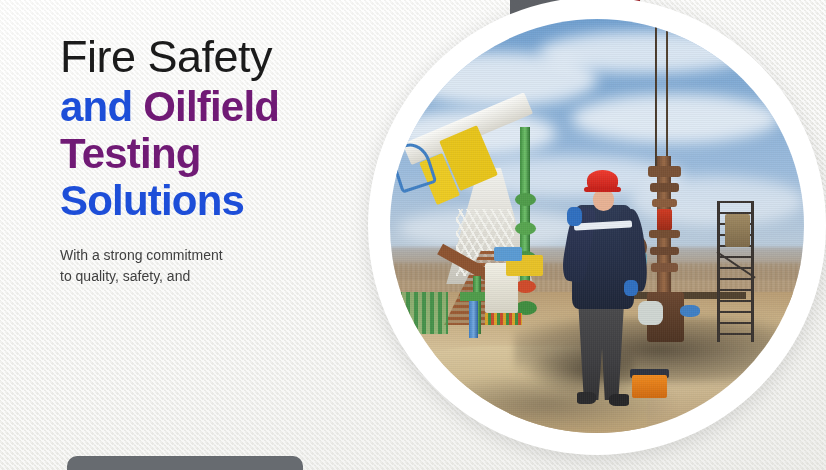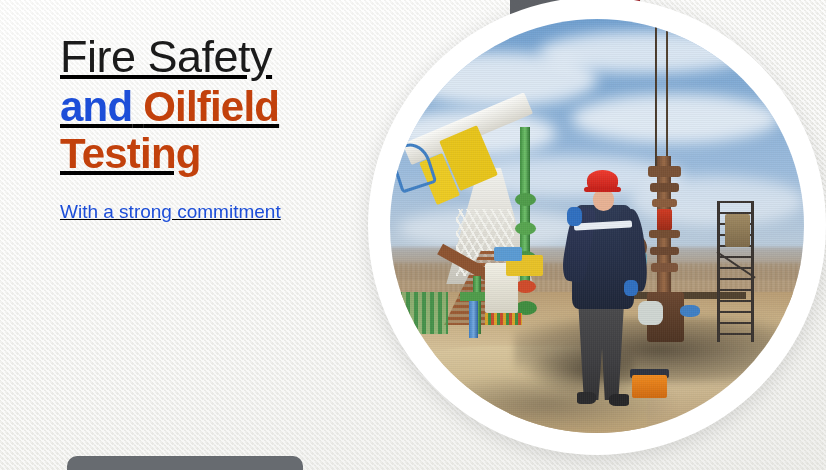--- a/index.html
+++ b/index.html
@@ -25,40 +25,40 @@
     background:linear-gradient(160deg, rgba(255,255,255,.55) 0%, rgba(236,236,232,.25) 55%, rgba(224,224,219,.5) 100%);
   }
 
   
   .stripe { position:absolute; top:0; height:22px; }
   .stripe-gray { left:510px; width:56px; background:#5e6166; }
   .stripe-red  { left:583px; width:57px; background:#9d1c22; }
 
   
   .text-col {
-    position:absolute; left:60px; top:34px; width:310px; z-index:6;text-decoration:underline;
+    position:absolute; left:60px; top:34px; width:310px; z-index:6;
   }
   .headline { line-height:1.0; }
   .hl-line { display:block; white-space:nowrap; }
   .hl-1 {
     font-size:45px; font-weight:400; color:#1b1b1b;
     letter-spacing:-0.5px; margin-bottom:7px;
   }
   .hl-2, .hl-3, .hl-4 {
     font-size:42px; font-weight:700; letter-spacing:-0.8px;
   }
   .hl-2 { margin-bottom:5px; }
   .hl-3 { margin-bottom:5px; }
   .dark { color:#1d4ed8; }
-  .red  { color:#c2410c; }
+  .red  { color:#701a75; }
 
   .body-copy {
     margin-top:23px;
-    font-size:19px; line-height:1.48;
-    color:#1d4ed8; font-weight:400;
+    font-size:14px; line-height:1.48;
+    color:#404040; font-weight:400;
   }
   .body-copy span { display:block; white-space:nowrap; }
 
   
   .cta {
     position:absolute; left:67px; top:456px;
     width:236px; height:46px;
     background:#676b70;
     border-radius:10px;
     z-index:7;
@@ -500,20 +500,22 @@
 
     <div class="grain"></div>
   </div>
 </div>
 
 <div class="text-col">
   <h1 class="headline">
     <span class="hl-line hl-1">Fire Safety</span>
     <span class="hl-line hl-2"><span class="dark">and</span> <span class="red">Oilfield</span></span>
     <span class="hl-line hl-3 red">Testing</span>
+    <span class="hl-line hl-4 dark">Solutions</span>
   </h1>
 
   <p class="body-copy">
     <span>With a strong commitment</span>
+    <span>to quality, safety, and</span>
   </p>
 </div>
 
 <div class="cta"></div>
 
 </body></html>

